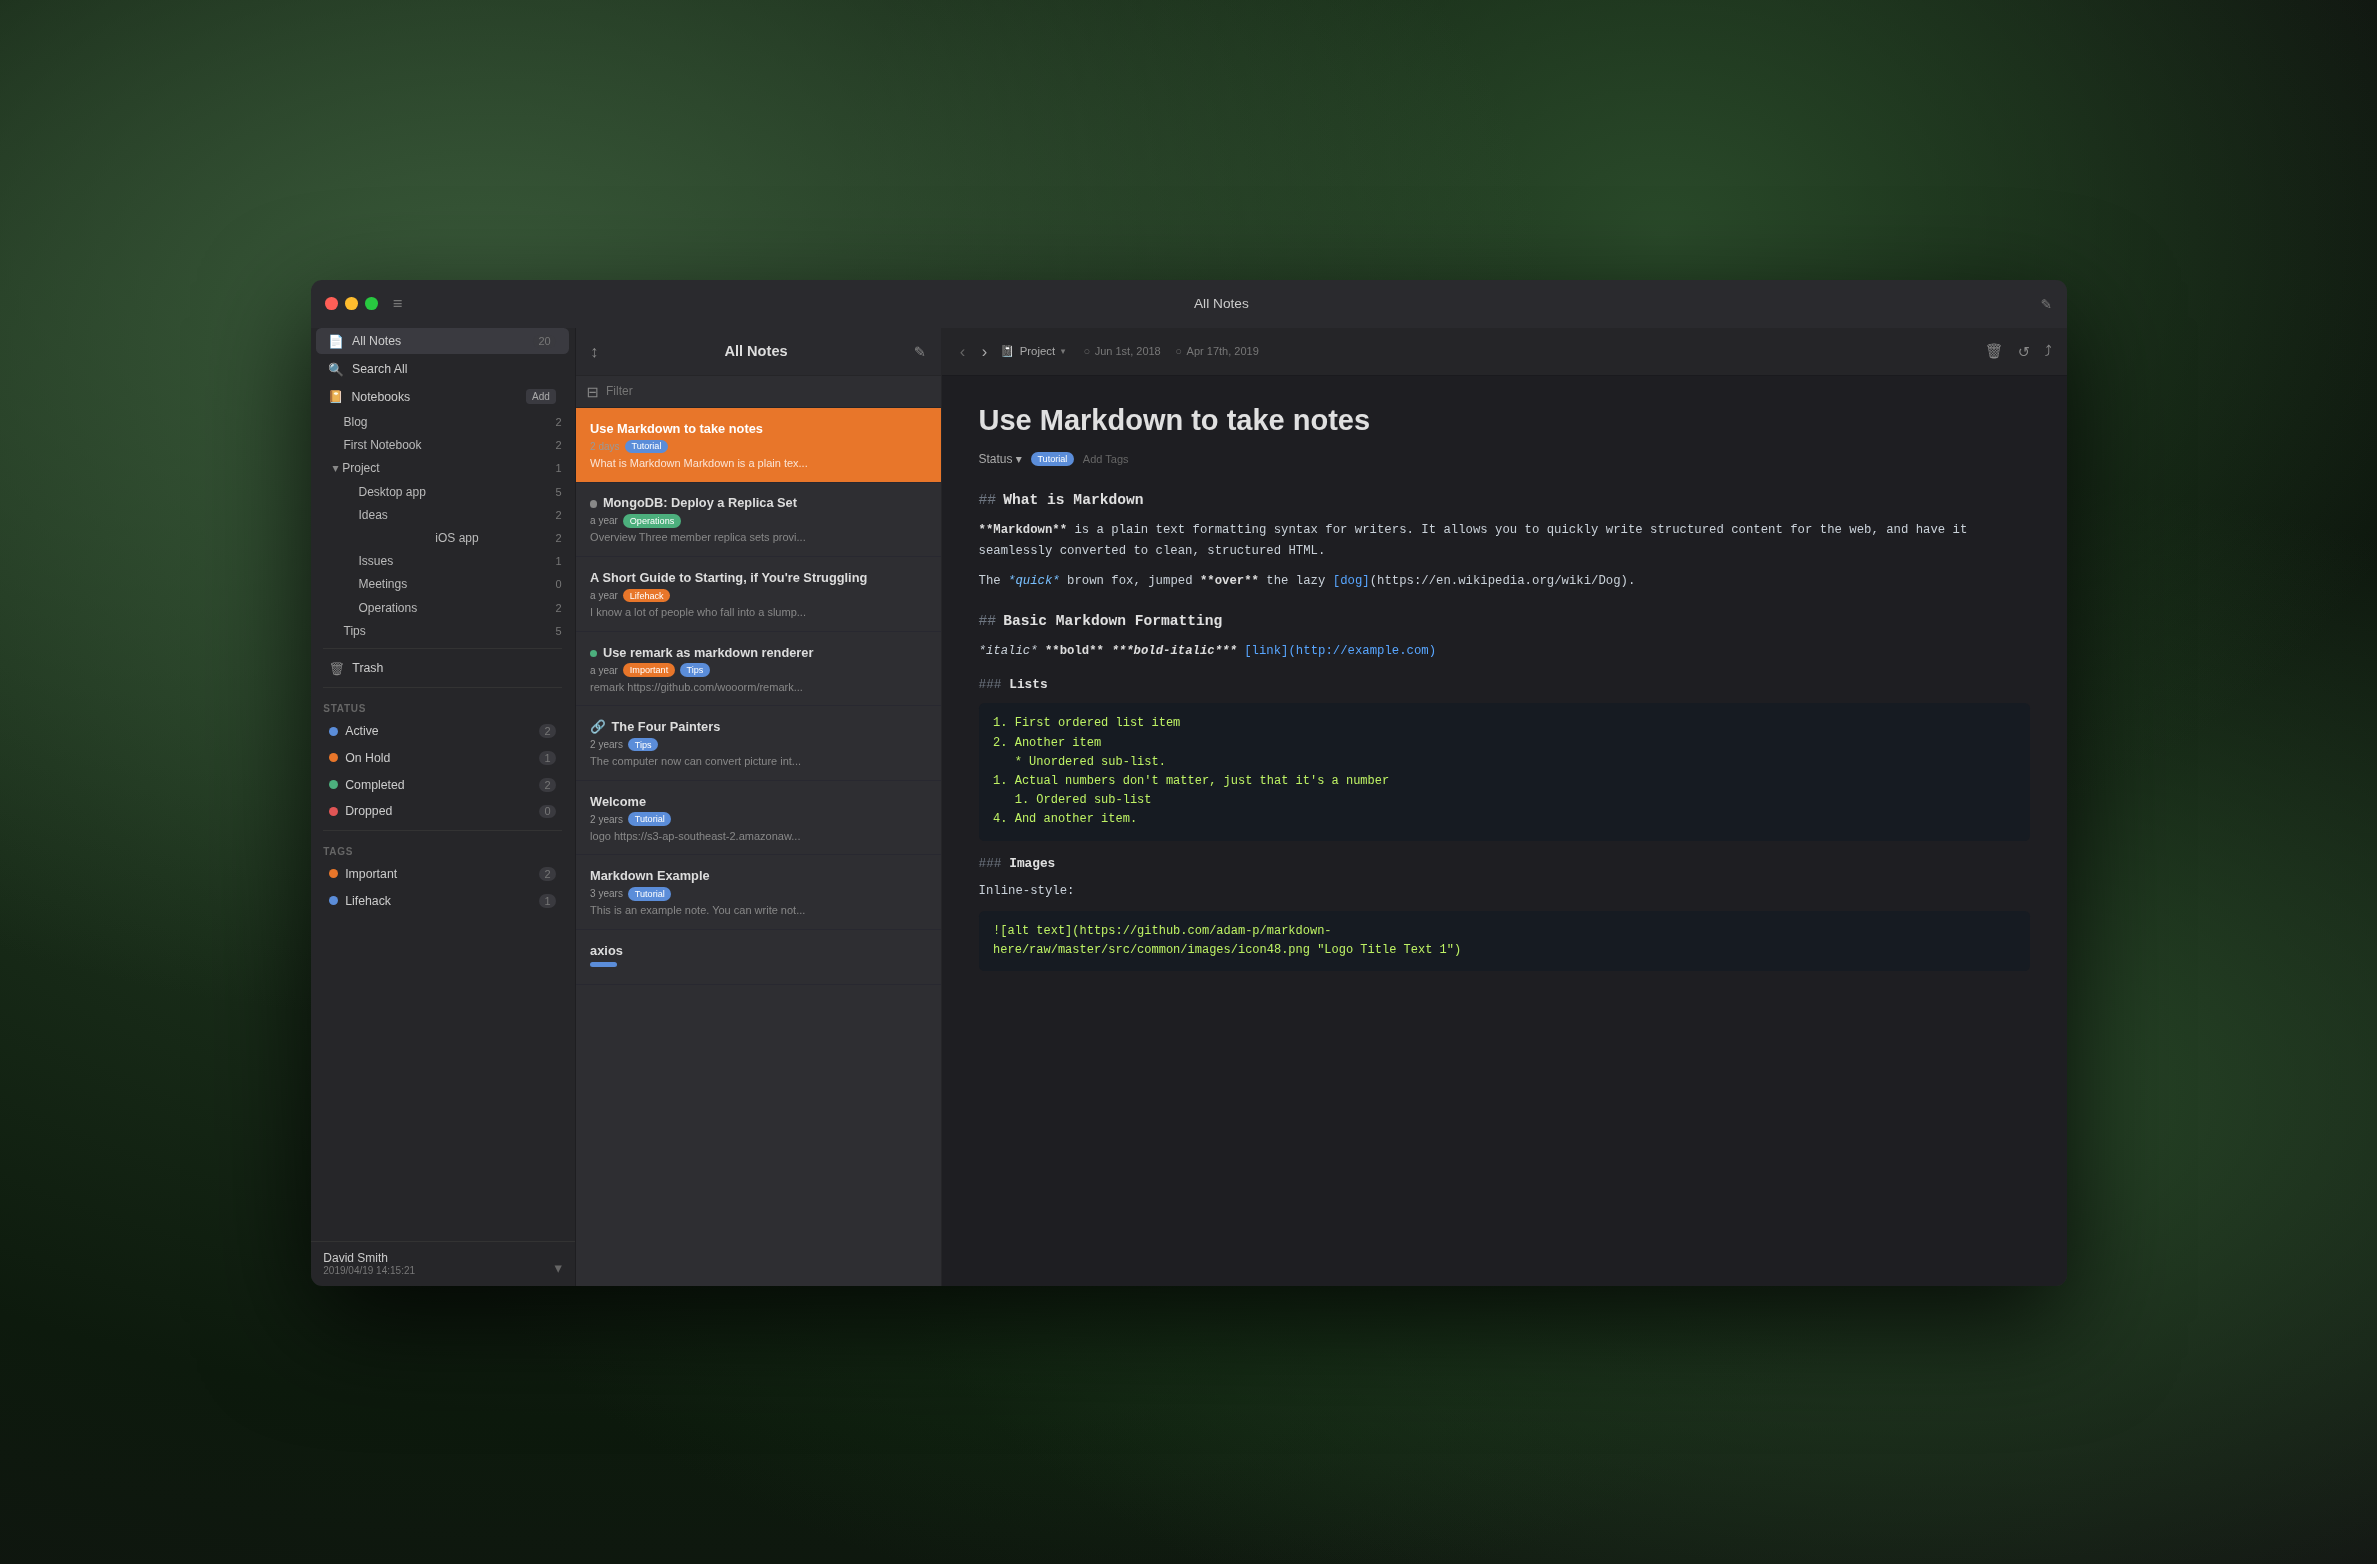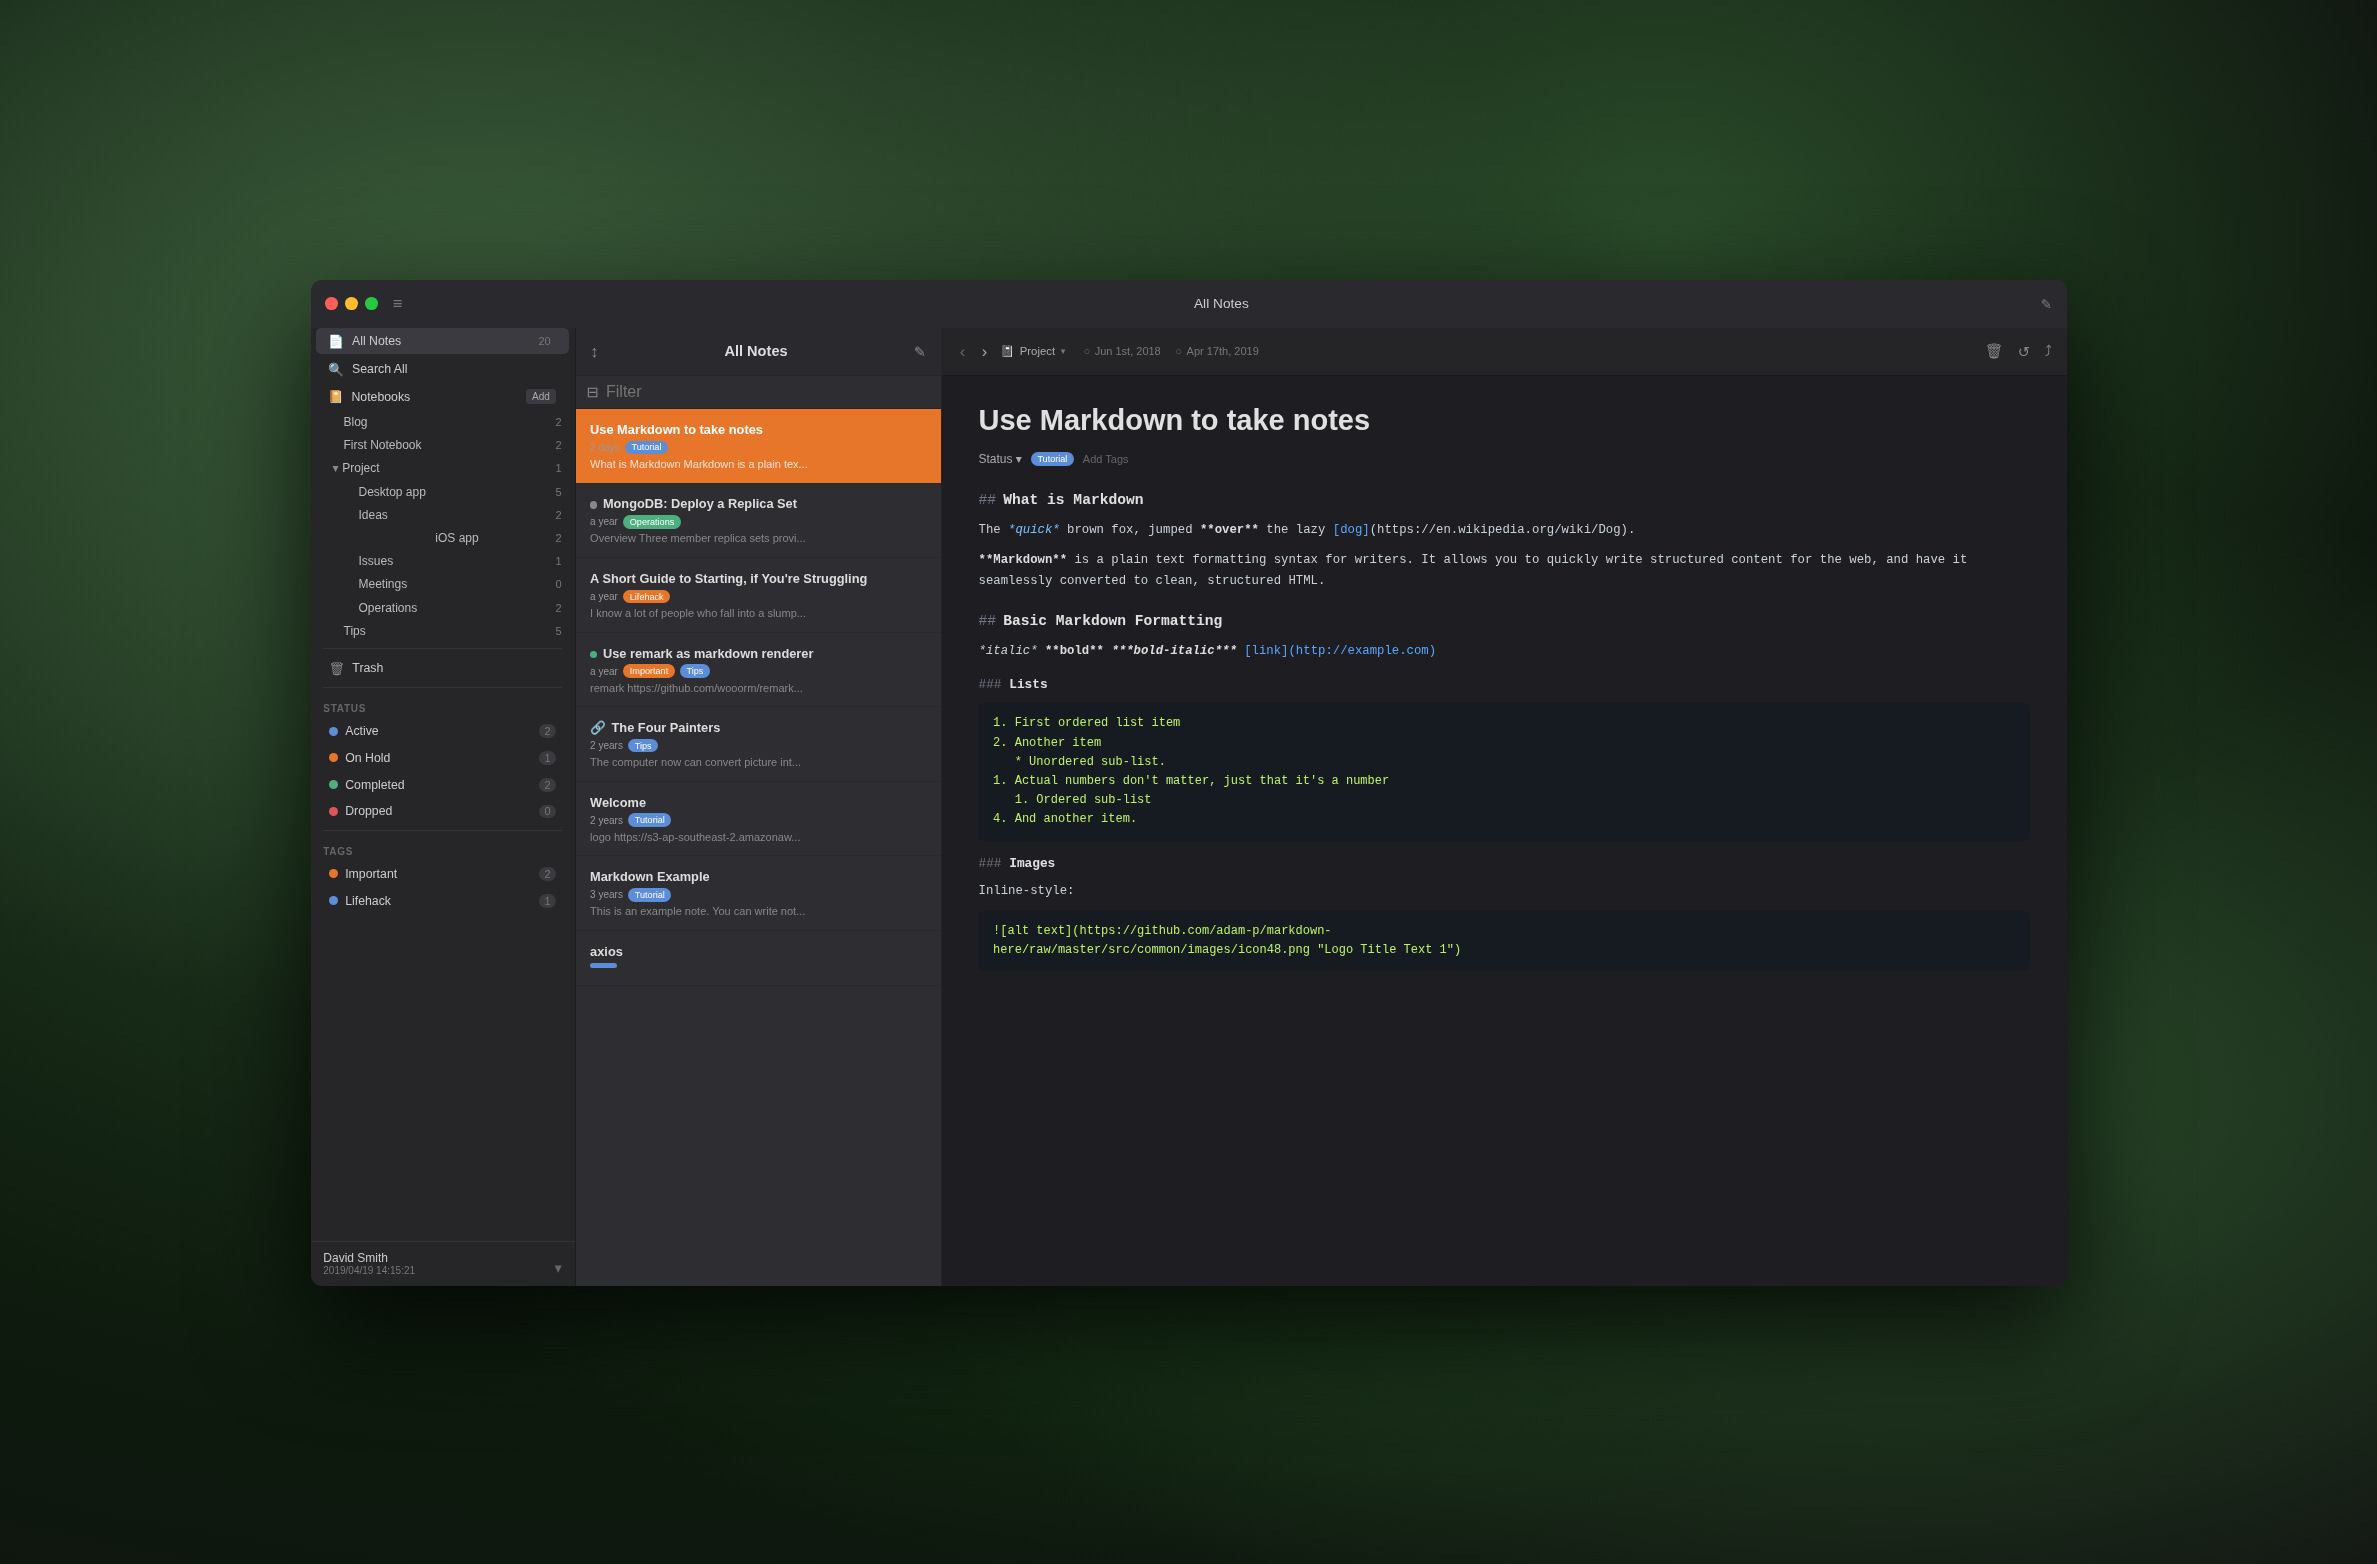--- a/index.html
+++ b/index.html
@@ -524,21 +524,21 @@
 
     <div class="note-list">
       <div class="note-list-header">
         <span style="color:#888; font-size:16.5px;">↕</span>
         <span class="note-list-title">All Notes</span>
         <span style="color:#888; font-size:14.6px;">✎</span>
       </div>
 
       <div class="filter-bar">
         <span style="color:#888; margin-right:7.3px;">⊟</span>
-        <input type="text" placeholder="Filter" value="" style="background: transparent; border: none; outline: none; color: #22c55e; font-size: 16px; flex: 1 1 0%;">
+        <input type="text" placeholder="Filter" value="" style="background: transparent; border: none; outline: none; color: #22c55e; font-size: 12px; flex: 1 1 0%;">
       </div>
 
       <div class="note-card selected">
         <div class="note-title">Use Markdown to take notes</div>
         <div class="note-meta">
           <span class="note-age">2 days</span>
           <span class="note-tag tag-tutorial">Tutorial</span>
         </div>
         <div class="note-preview">What is Markdown Markdown is a plain tex...</div>
       </div>
@@ -647,25 +647,25 @@
           <span class="add-tags-btn">Add Tags</span>
         </div>
 
         <div class="markdown-body">
           <div class="md-h2">
             <span class="hash">##</span>
             <span>What is Markdown</span>
           </div>
 
           <div class="md-p">
+            <span class="md-bold">**Markdown**</span> is a plain text formatting syntax for writers. It allows you to quickly write structured content for the web, and have it seamlessly converted to clean, structured HTML.
+          </div>
+
+          <div class="md-p">
             The <span class="md-italic md-code">*quick*</span> brown fox, jumped <span class="md-bold">**over**</span> the lazy <span class="md-link">[dog]</span>(https://en.wikipedia.org/wiki/Dog).
-          </div>
-
-          <div class="md-p">
-            <span class="md-bold">**Markdown**</span> is a plain text formatting syntax for writers. It allows you to quickly write structured content for the web, and have it seamlessly converted to clean, structured HTML.
           </div>
 
           <div class="md-h2">
             <span class="hash">##</span>
             <span>Basic Markdown Formatting</span>
           </div>
 
           <div class="md-p">
             <span class="md-italic">*italic*</span> <span class="md-bold">**bold**</span> <span class="md-bold md-italic">***bold-italic***</span> <span class="md-link">[link](http://example.com)</span>
           </div>

